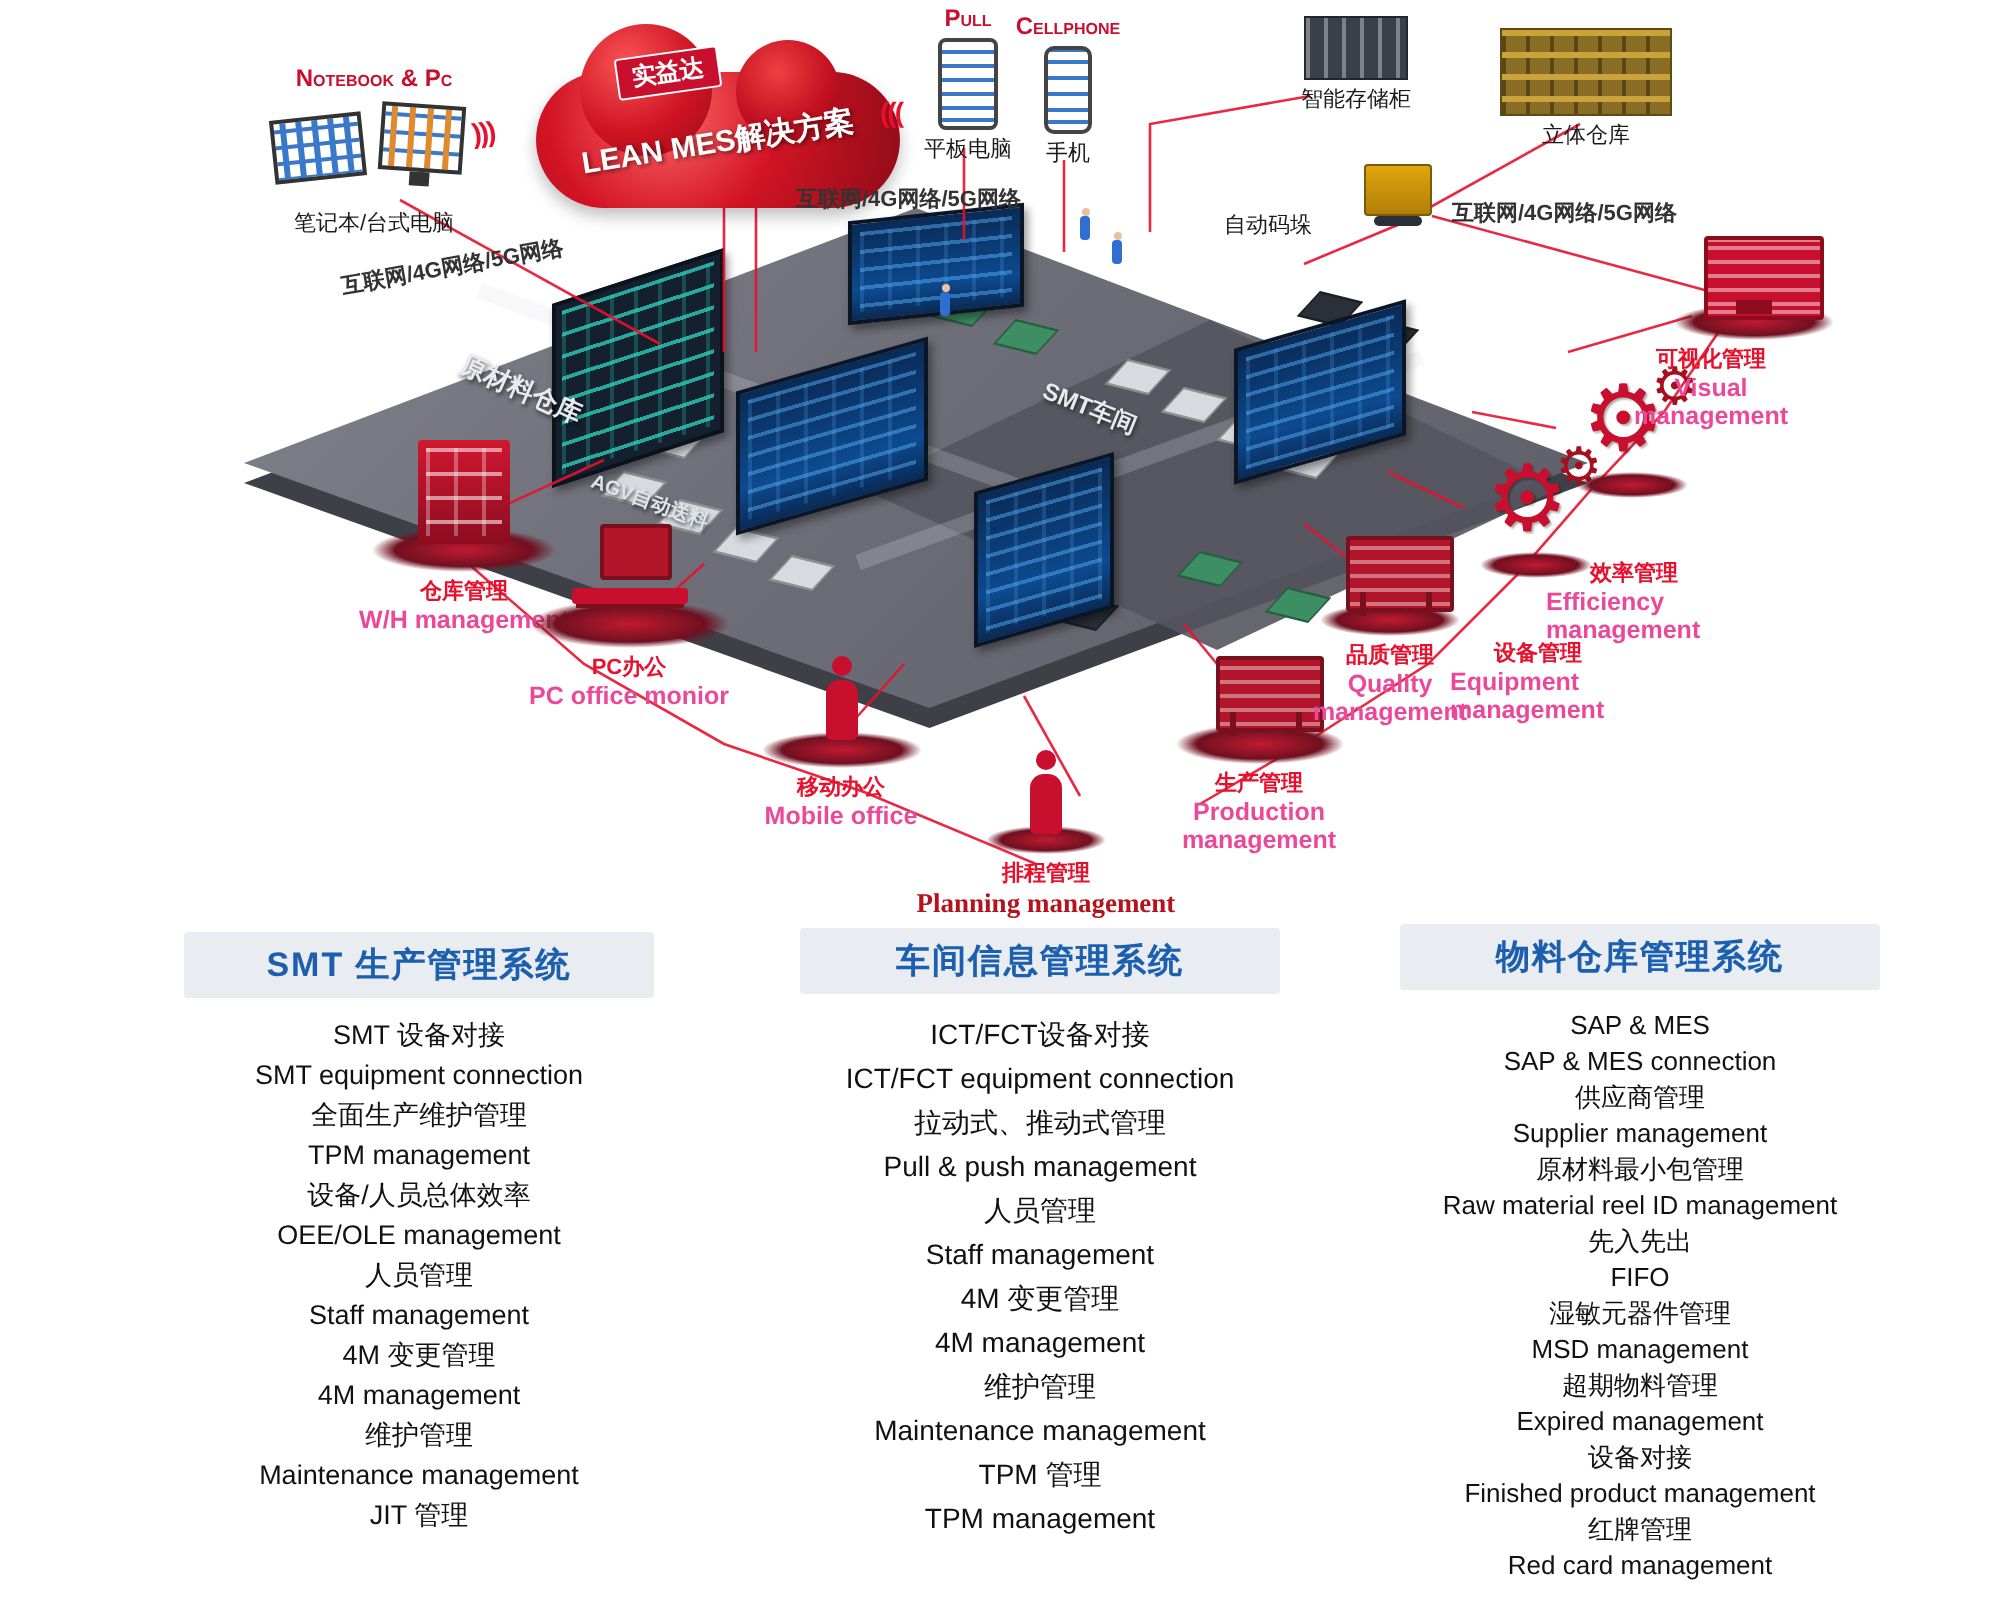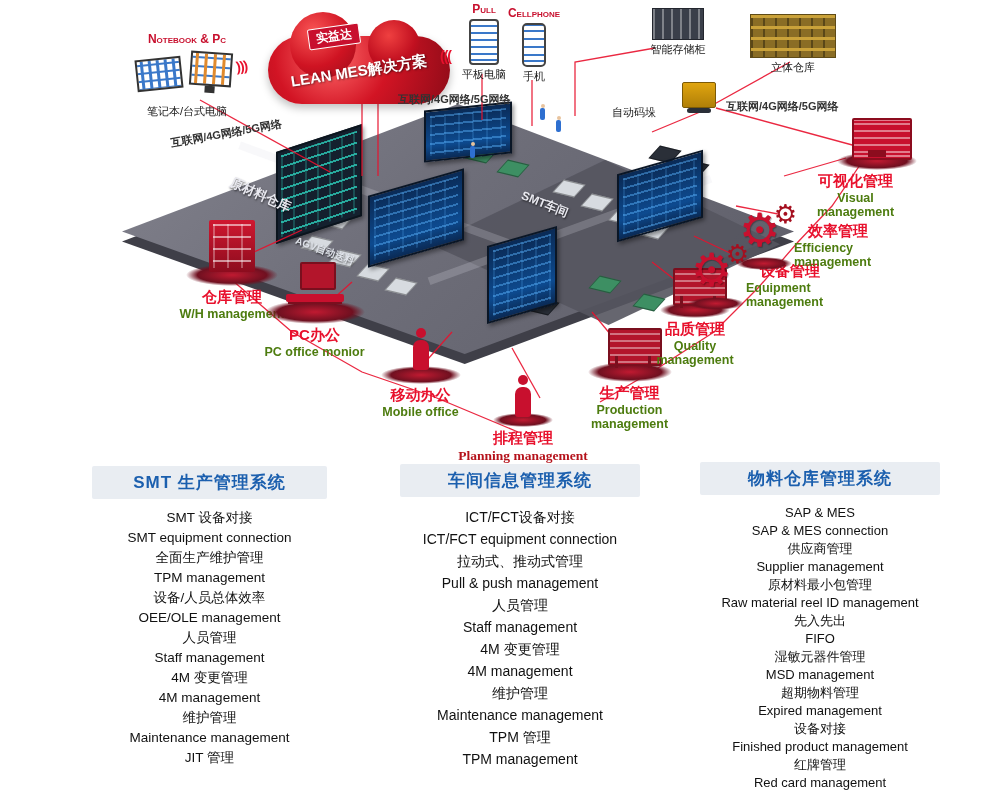--- a/index.html
+++ b/index.html
@@ -122,34 +122,34 @@
     letter-spacing:-1px; }
   .arcs-right { left:236px; top:58px; transform:rotate(-8deg); }
   .arcs-left { left:440px; top:48px; }
 
   
   .bubble { position:absolute; z-index:7; display:flex; flex-direction:column; align-items:center; }
   .icon-stack { display:flex; flex-direction:column; align-items:center; }
   .b-shadow { width:84px; height:20px; margin-top:-8px; border-radius:50%;
     background:radial-gradient(closest-side,#c01a31 0%,#701020 75%, rgba(112,16,32,0) 100%); }
   .labels { display:flex; flex-direction:column; align-items:center; margin-top:2px; }
-  .b-zh { color:#e8112d; font-size:15px; font-weight:bold; white-space:nowrap; }
-  .b-en { color:#4d7c0f; font-size:12.5px; font-weight:bold; text-align:center; line-height:1.15; }
+  .b-zh { color:#e8112d; font-size:11px; font-weight:bold; white-space:nowrap; }
+  .b-en { color:#ec4899; font-size:12.5px; font-weight:bold; text-align:center; line-height:1.15; }
 
   .bubble-warehouse { left:172px; top:220px; width:120px; }
   .bubble-pc-office { left:252px; top:262px; width:125px; }
   .bubble-mobile-office { left:368px; top:328px; width:105px; }
   .bubble-planning { left:448px; top:375px; width:150px;font-family:Liberation Serif, serif; }
   .bubble-production { left:572px; top:328px; width:115px; }
   .bubble-quality { left:645px; top:268px; width:100px; }
   .bubble-equipment { left:688px; top:232px; width:160px; }
   .bubble-efficiency { left:736px; top:192px; width:160px; }
   .bubble-visual { left:788px; top:118px; width:135px; }
 
-  .bubble.side { flex-direction:row; align-items:flex-end; }
+  .bubble.side { flex-direction:column; align-items:center; }
   .bubble.side .labels { margin-top:30px; margin-left:2px; }
   .bubble.side .b-shadow { width:56px; height:13px; margin-top:-6px; }
   .bubble-visual .icon-stack { align-self:flex-end; margin-right:6px; }
   .bubble-warehouse .b-en, .bubble-pc-office .b-en, .bubble-mobile-office .b-en,
   .bubble-planning .b-en { white-space:nowrap; }
   .bubble-planning .b-en { font-size:13.5px; color:#b5121b; }
   .bubble-production .b-en { max-width:94px; }
   .bubble-quality .b-en { max-width:82px; }
   .bubble-visual .b-en { max-width:92px; }
   .bubble.side .b-en { max-width:88px; text-align:left; }

